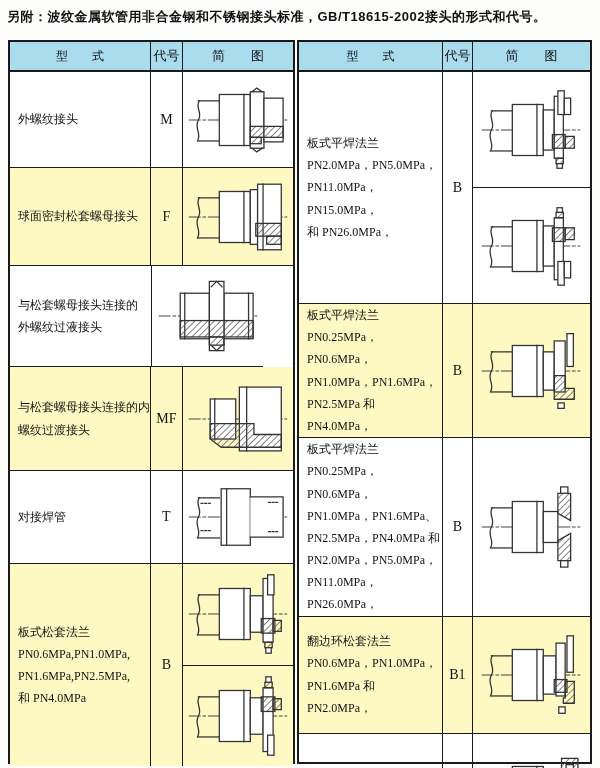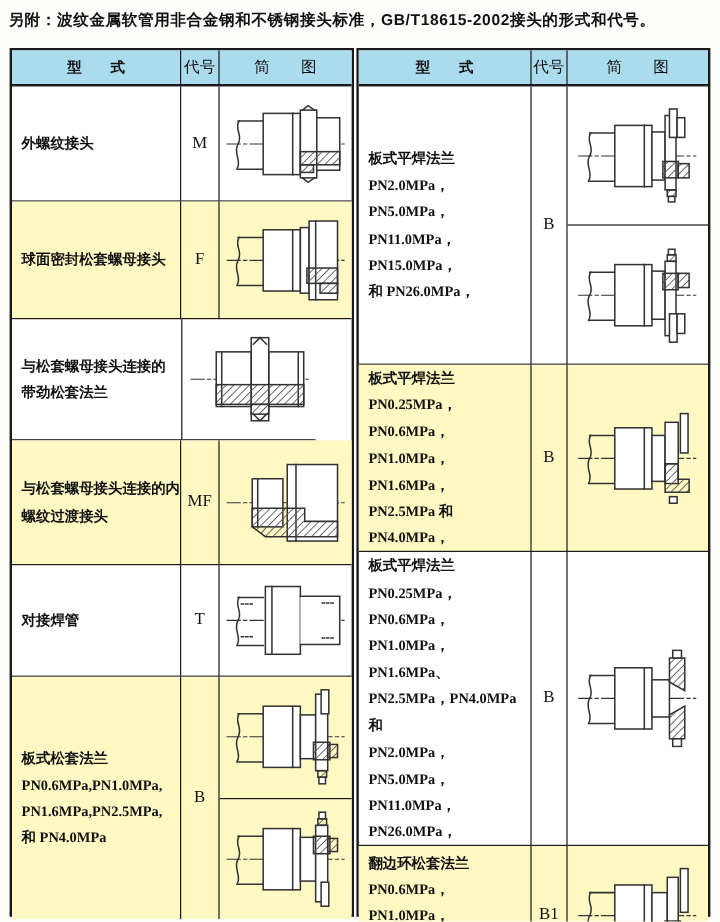--- a/index.html
+++ b/index.html
@@ -33,21 +33,21 @@
   .row + .row { border-top:0; }
   .cell {
     border-right:1px solid #1a1a1a;
     border-bottom:1px solid #1a1a1a;
     display:flex; align-items:center;
   }
   .hdr .cell { border-bottom:0; justify-content:center; }
   .row:last-child .cell { border-bottom:0; }
   .cell:last-child { border-right:0; }
   .c-type  { padding-left:8px; font-family:"Liberation Serif","DejaVu Serif",serif;
-             font-size:12px; line-height:1.85; white-space:pre-line;font-weight:bold; }
+             font-size:12px; line-height:1.85; white-space:pre-line; }
   .tbl-left  .c-type { width:142px; }
   .tbl-left  .c-code { width:32px; }
   .tbl-left  .c-diag { width:111px; }
   .tbl-right .c-type { width:145px; }
   .tbl-right .c-code { width:30px; }
   .tbl-right .c-diag { width:118px; }
   .c-code { justify-content:center; padding-left:0;
             font-family:"Liberation Serif","DejaVu Serif",serif; font-size:14px; }
   .c-diag { justify-content:center; padding:2px;text-align:center; }
   .hl { background:#fef9c3; }
@@ -122,21 +122,21 @@
           <rect x="78" y="9" width="26" height="72" fill="#fff"></rect>
           <line x1="84" y1="9" x2="84" y2="81"></line>
           <rect x="76" y="52" width="28" height="14" fill="url(#h)"></rect>
           <rect x="88" y="66" width="16" height="9" fill="url(#h)"></rect>
         </svg>
       </div>
     </div>
 
     <div class="row" style="flex:0 0 101px">
       <div class="cell c-type">与松套螺母接头连接的
-带劲松套法兰</div>
+外螺纹过液接头</div>
       <div class="cell c-diag">
         <svg class="diag" viewBox="0 0 113 90">
           <use href="#cl"></use>
           <rect x="26" y="20" width="32" height="50" fill="#fff"></rect>
           <line x1="31" y1="20" x2="31" y2="70"></line>
           <rect x="74" y="20" width="32" height="50" fill="#fff"></rect>
           <line x1="101" y1="20" x2="101" y2="70"></line>
           <rect x="58" y="7" width="16" height="76" fill="#fff"></rect>
           <path d="M60,13 l6,-6 l6,6 M60,77 l6,6 l6,-6" fill="none"></path>
           <rect x="26" y="50" width="80" height="18" fill="url(#h)"></rect>

